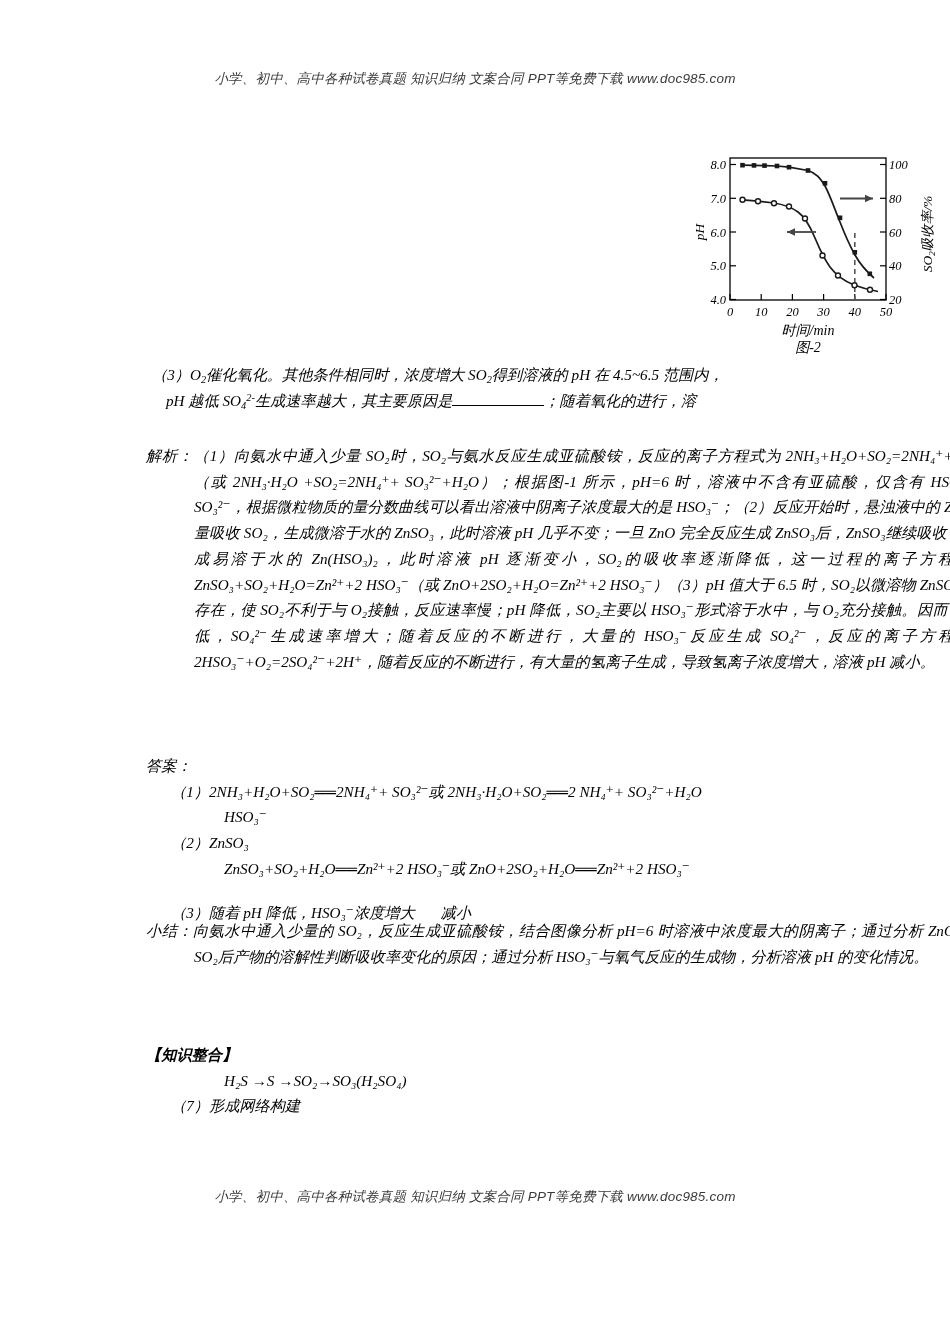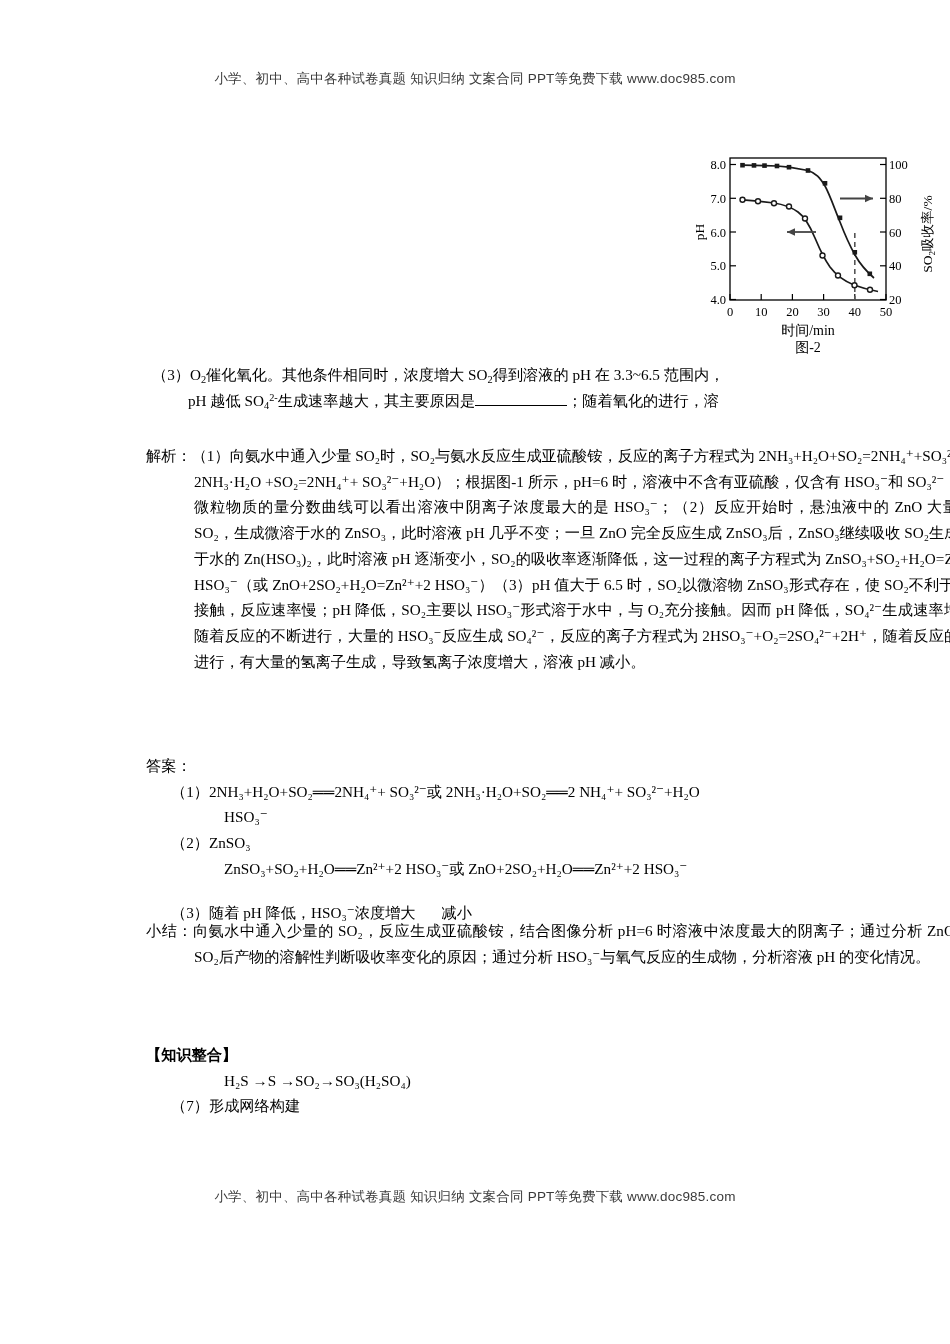--- a/index.html
+++ b/index.html
@@ -13,20 +13,21 @@
     font-family: "Liberation Serif", "DejaVu Serif", serif;
     color: #000000;
     position: relative;
     overflow: hidden;
   }
   .page {
     position: relative;
     width: 950px;
     height: 1113px;
     box-sizing: border-box;
+    font-style: italic;
   }
 
   
   .running-head, .running-foot {
     position: absolute;
     left: 0;
     width: 950px;
     text-align: center;
     font-family: "Liberation Sans", "DejaVu Sans", sans-serif;
     font-size: 13.5px;
@@ -195,23 +196,23 @@
         <g stroke="#444" stroke-width="1.8" fill="#444">
           <line x1="152" y1="48.5" x2="185" y2="48.5"></line>
           <polygon points="185,48.5 177,44.7 177,52.3" stroke="none"></polygon>
         </g>
       </svg>
     </div>
   </div>
 
   <div class="block txt-q3">
     <div class="hang2">
-      <span>（3）O</span><sub>2</sub><span>催化氧化。其他条件相同时，浓度增大 SO</span><sub>2</sub><span>得到溶液的 pH 在 3.3~6.5 范围内，</span>
-    </div>
-    <div class="lvl2" style="margin-left:36px;">
+      <span>（3）O</span><sub>2</sub><span>催化氧化。其他条件相同时，浓度增大 SO</span><sub>2</sub><span>得到溶液的 pH 在 4.5~6.5 范围内，</span>
+    </div>
+    <div class="lvl2" style="margin-left:14px;">
       <span>pH 越低 SO</span><sub>4</sub><sup>2-</sup><span>生成速率越大，其主要原因是</span><span class="blank-m"></span><span>；随着氧化的进行，溶</span>
     </div>
   </div>
 
   <div class="block txt-jx hang">
     <span class="">解析：</span><span>（1）向氨水中通入少量 SO₂时，SO₂与氨水反应生成亚硫酸铵，反应的离子方程式为 2NH₃+H₂O+SO₂=2NH₄⁺+SO₃²⁻（或 2NH₃·H₂O +SO₂=2NH₄⁺+ SO₃²⁻+H₂O）；根据图-1 所示，pH=6 时，溶液中不含有亚硫酸，仅含有 HSO₃⁻和 SO₃²⁻，根据微粒物质的量分数曲线可以看出溶液中阴离子浓度最大的是 HSO₃⁻；（2）反应开始时，悬浊液中的 ZnO 大量吸收 SO₂，生成微溶于水的 ZnSO₃，此时溶液 pH 几乎不变；一旦 ZnO 完全反应生成 ZnSO₃后，ZnSO₃继续吸收 SO₂生成易溶于水的 Zn(HSO₃)₂，此时溶液 pH 逐渐变小，SO₂的吸收率逐渐降低，这一过程的离子方程式为 ZnSO₃+SO₂+H₂O=Zn²⁺+2 HSO₃⁻（或 ZnO+2SO₂+H₂O=Zn²⁺+2 HSO₃⁻）（3）pH 值大于 6.5 时，SO₂以微溶物 ZnSO₃形式存在，使 SO₂不利于与 O₂接触，反应速率慢；pH 降低，SO₂主要以 HSO₃⁻形式溶于水中，与 O₂充分接触。因而 pH 降低，SO₄²⁻生成速率增大；随着反应的不断进行，大量的 HSO₃⁻反应生成 SO₄²⁻，反应的离子方程式为 2HSO₃⁻+O₂=2SO₄²⁻+2H⁺，随着反应的不断进行，有大量的氢离子生成，导致氢离子浓度增大，溶液 pH 减小。</span>
   </div>
 
   <div class="block txt-da">
     <div>答案：</div>

